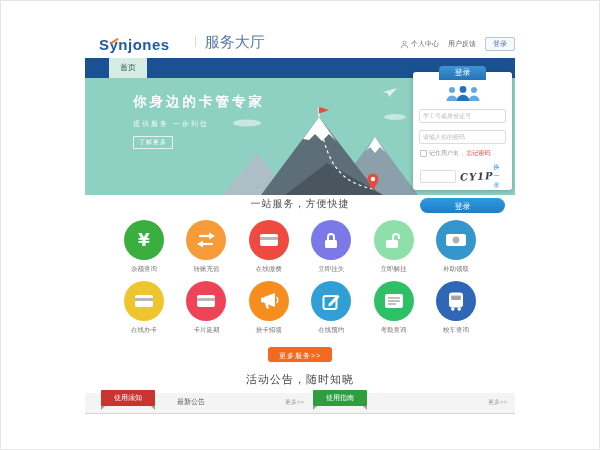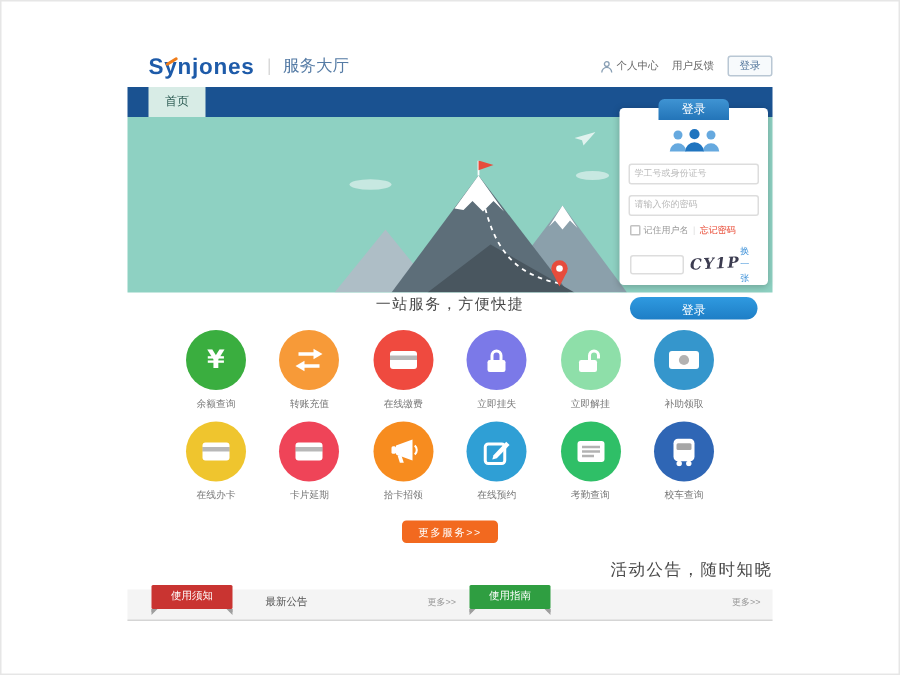--- a/index.html
+++ b/index.html
@@ -2,31 +2,31 @@
 <html><head>
 <meta charset="utf-8">
 <style>
   html,body{margin:0;padding:0;}
   body{width:600px;height:450px;background:#fff;font-family:"Liberation Sans","DejaVu Sans",sans-serif;position:relative;overflow:hidden;}
   .frame{position:absolute;inset:0;border:1px solid #e6e6e6;pointer-events:none;}
   .site{position:absolute;left:85px;top:30px;width:430px;height:392px;}
 
   
   .topbar{position:absolute;top:0;left:0;width:430px;height:28px;display:flex;align-items:center;background:#fff;}
-  .logo-wrap{display:flex;align-items:center;margin-left:14px;position:relative;}
+  .logo-wrap{display:flex;align-items:flex-start;margin-left:14px;position:relative;gap:16px;}
   .logo{font-size:15px;font-weight:bold;color:#1e5ba9;letter-spacing:.5px;position:relative;}
   .logo-bolt{position:absolute;left:11px;top:4px;width:9px;height:2px;background:#f07d1a;transform:rotate(-32deg);border-radius:1px;}
-  .portal-name{font-size:11px;color:#557ba5;margin-left:9px;padding-left:9px;border-left:1px solid #d9d9d9;line-height:11px;}
+  .portal-name{font-size:15px;color:#557ba5;margin-left:9px;padding-left:9px;border-left:1px solid #d9d9d9;line-height:11px;}
   .topbar-right{margin-left:auto;display:flex;align-items:center;font-size:7px;color:#666;}
   .topbar-right .tlink{margin-right:9px;display:flex;align-items:center;cursor:pointer;}
   .person-icon{margin-right:2px;display:inline-block;}
   .top-login-btn{border:1px solid #b9c7d4;border-radius:2px;padding:1px 7px;color:#4a6f96;background:#f7fafc;font-size:7px;cursor:pointer;}
 
   
-  .nav{position:absolute;top:28px;left:0;width:430px;height:20px;background:#1a5291;display:flex;padding-left:14px;box-sizing:border-box;}
+  .nav{position:absolute;top:28px;left:0;width:430px;height:20px;background:#1a5291;display:flex;padding-left:24px;box-sizing:border-box;}
   .nav-item{line-height:20px;padding:0 11px;font-size:8px;color:#d5e4f2;cursor:pointer;}
   .nav-item.active{background:#d8ece6;color:#2e5d55;}
 
   
   .hero{position:absolute;top:48px;left:0;width:430px;height:117px;background:#8ed1c2;overflow:hidden;}
   .hero-text{position:absolute;left:48px;top:15px;color:#fff;}
   .hero-title{font-size:13.5px;font-weight:bold;letter-spacing:3px;}
   .hero-sub{margin-top:8px;font-size:7px;letter-spacing:2px;opacity:.88;}
   .hero-cta{margin-top:7px;display:inline-block;border:1px solid rgba(255,255,255,.75);padding:1px 5px;font-size:6px;letter-spacing:1px;color:#fff;cursor:pointer;}
   .mountains{position:absolute;left:138px;bottom:0;}
@@ -52,21 +52,21 @@
   .services{position:absolute;top:165px;left:0;width:430px;}
   .section-title{text-align:center;font-size:10px;color:#4a4a4a;letter-spacing:1px;height:18px;line-height:18px;}
   .svc-row{display:flex;justify-content:space-between;padding:0 30px;margin-top:7px;}
   .svc-item{width:58px;text-align:center;cursor:pointer;}
   .svc-circle{width:40px;height:40px;border-radius:50%;margin:0 auto;display:flex;align-items:center;justify-content:center;}
   .svc-label{margin-top:5px;font-size:6.5px;color:#777;}
   .yen{font-size:17px;font-weight:bold;color:#fff;font-family:"DejaVu Sans",sans-serif;}
   .more-btn{display:block;width:64px;height:15px;margin:12px auto 0;background:#f2691f;border:none;border-radius:3px;color:#fff;font-size:7px;line-height:15px;text-align:center;cursor:pointer;letter-spacing:1px;}
 
   
-  .ann-title{position:absolute;top:342px;left:0;width:430px;text-align:right;font-size:11px;color:#4a4a4a;letter-spacing:1px;}
+  .ann-title{position:absolute;top:342px;left:0;width:430px;text-align:center;font-size:11px;color:#4a4a4a;letter-spacing:1px;}
   .ann-bar{position:absolute;top:363px;left:0;width:430px;height:20px;background:#f4f4f4;border-bottom:1px solid #d5d5d5;}
   .ribbon{position:absolute;top:-3px;width:54px;height:16px;color:#fff;font-size:7px;text-align:center;line-height:16px;border-radius:1px;cursor:pointer;}
   .ribbon .fold-l,.ribbon .fold-r{position:absolute;bottom:-4px;width:0;height:0;border:2px solid transparent;}
   .ribbon .fold-l{left:0;border-top-color:rgba(0,0,0,.35);border-left-color:rgba(0,0,0,.35);}
   .ribbon .fold-r{right:0;border-top-color:rgba(0,0,0,.35);border-right-color:rgba(0,0,0,.35);}
   .ribbon-red{left:16px;}
   .ribbon-green{left:228px;}
   .ann-tab{position:absolute;left:92px;top:0;font-size:7px;color:#555;line-height:18px;cursor:pointer;}
   .ann-more-left{position:absolute;left:200px;top:0;font-size:6px;color:#999;line-height:18px;cursor:pointer;}
   .ann-more-right{position:absolute;right:8px;top:0;font-size:6px;color:#999;line-height:18px;cursor:pointer;}
@@ -96,20 +96,25 @@
       </span>
       <span class="top-login-btn">登录</span>
     </div>
   </div>
 
   <div class="nav">
     <span class="nav-item active">首页</span>
   </div>
 
   <div class="hero">
+    <div class="hero-text">
+      <div class="hero-title">你身边的卡管专家</div>
+      <div class="hero-sub">提供服务 一步到位</div>
+      <span class="hero-cta">了解更多</span>
+    </div>
     <svg class="plane" width="14" height="10" viewBox="0 0 14 10">
         <polygon points="0,4 14,0 6,9 5,5.5" fill="#fff" opacity=".85"></polygon>
       </svg>
     <svg class="mountains" width="195" height="88" viewBox="0 0 195 88">
       <ellipse cx="24" cy="16" rx="14" ry="3.5" fill="#fff" opacity=".5"></ellipse>
       <ellipse cx="172" cy="10" rx="11" ry="3" fill="#fff" opacity=".5"></ellipse>
       <polygon points="0,88 34,46 68,88" fill="#aebec6"></polygon>
       <polygon points="108,88 152,30 195,88" fill="#8ba0ab"></polygon>
       <polygon points="143,44 152,30 162,45 157,40 152,46 147,40" fill="#fff"></polygon>
       <polygon points="38,88 96,10 156,88" fill="#5d6e79"></polygon>

